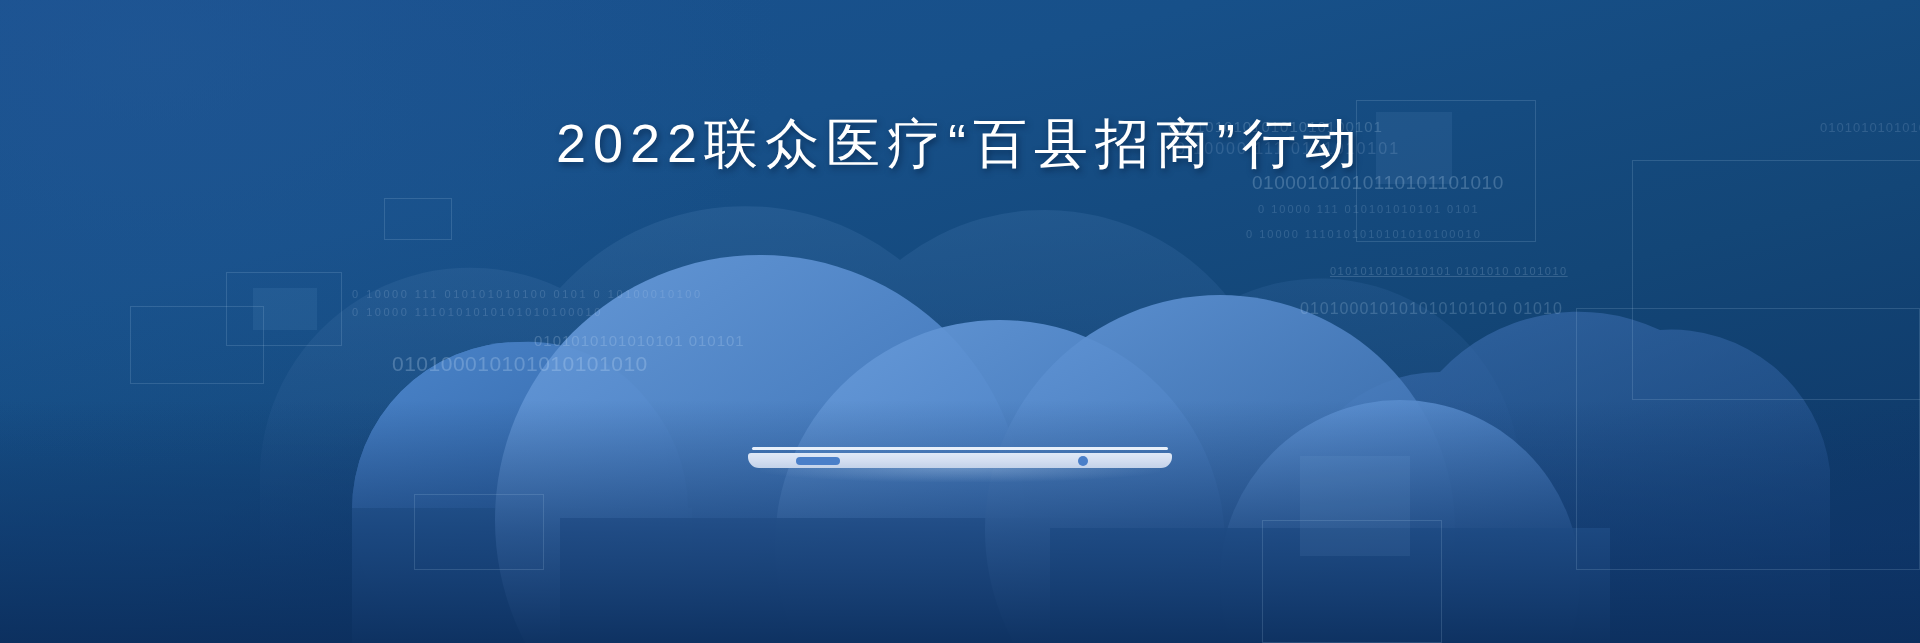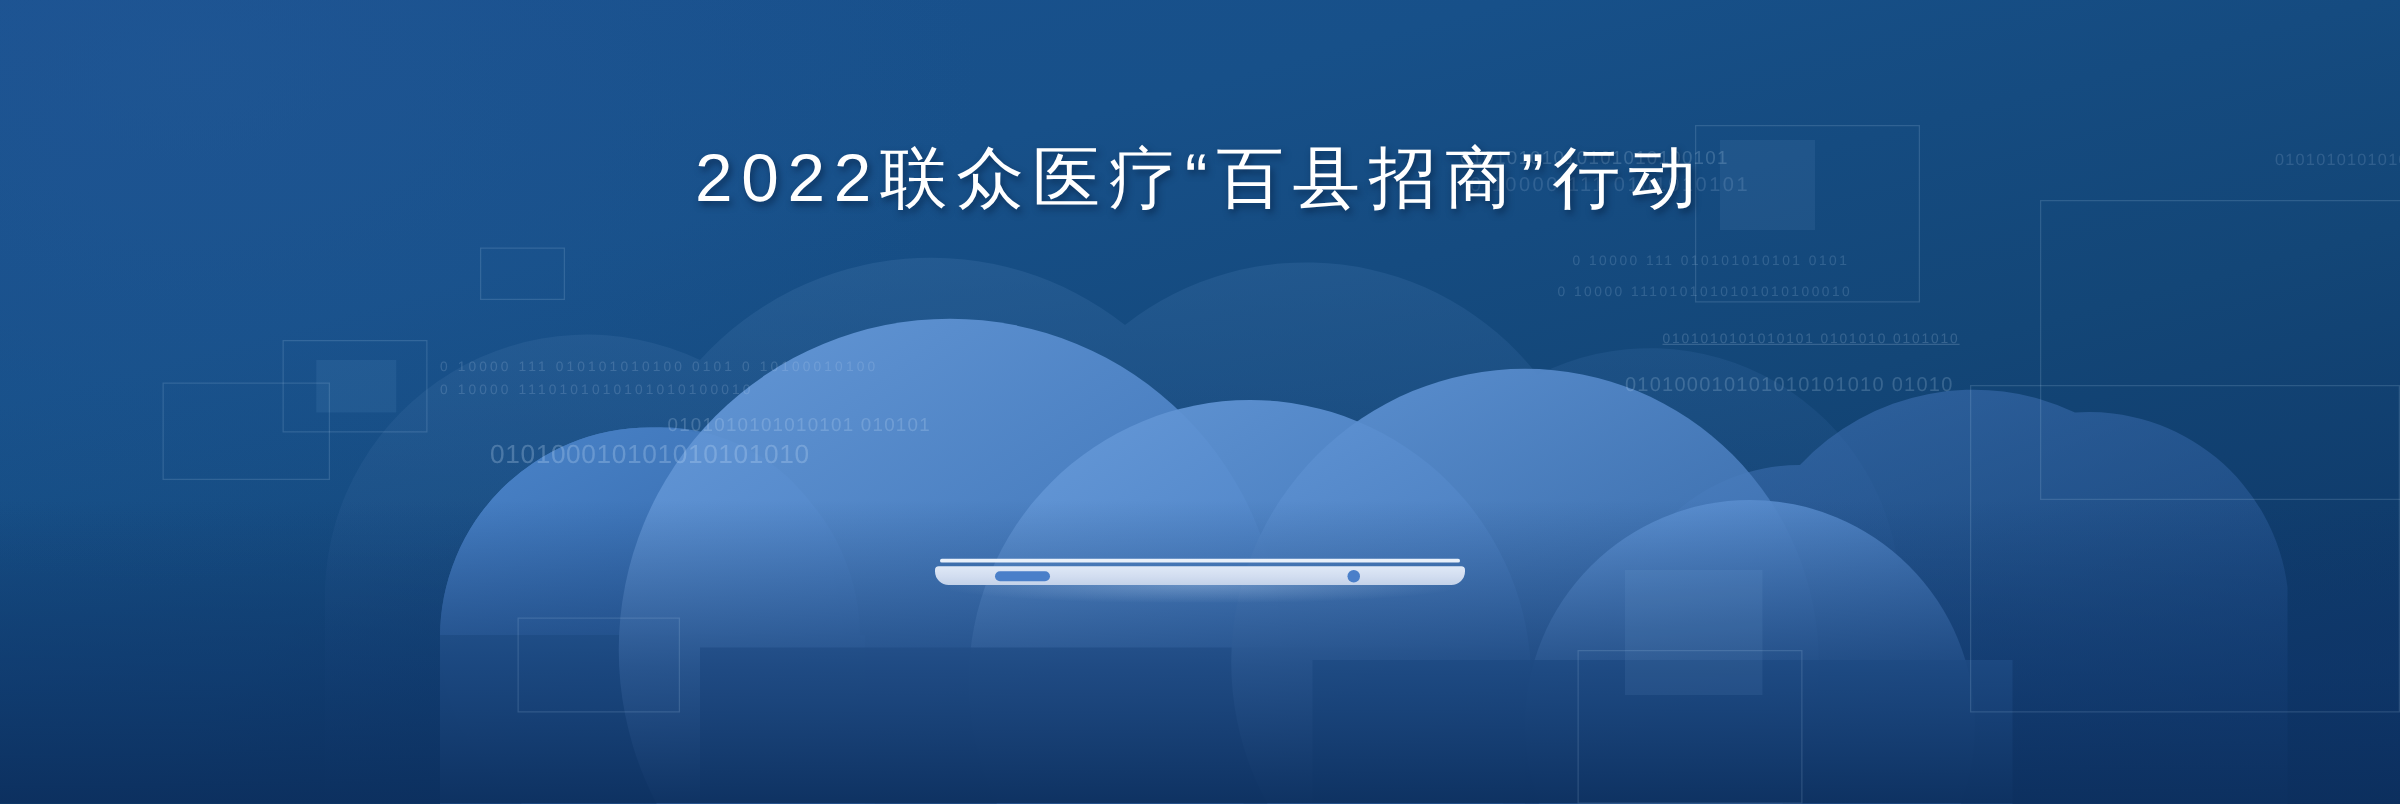--- a/index.html
+++ b/index.html
@@ -242,20 +242,21 @@
   <div class="deco-rect filled" style="left:1376px; top:112px; width:76px; height:72px;"></div>
   <div class="deco-rect" style="left:1632px; top:160px; width:300px; height:240px;"></div>
   <div class="deco-rect" style="left:1576px; top:308px; width:344px; height:262px;"></div>
   <div class="deco-rect filled" style="left:1300px; top:456px; width:110px; height:100px;"></div>
   <div class="deco-rect" style="left:1262px; top:520px; width:180px; height:123px;"></div>
 
   <div class="binary b2">0 10000 111      010101010100    0101     0 10100010100</div>
   <div class="binary b3">0 10000 1110101010101010100010</div>
   <div class="binary b4">0101010101010101  010101</div>
   <div class="binary b5">010100010101010101010</div>
+  <div class="binary b6">01000101010110101101010</div>
   <div class="binary b7">0 10000 111      010101010101   0101</div>
   <div class="binary b8">0 10000 1110101010101010100010</div>
   <div class="binary b9">0101010101010101  0101010  0101010</div>
   <div class="binary b10">010100010101010101010    01010</div>
   <div class="binary b11">01010101010101010100101</div>
   <div class="binary b12">0 10000 111    0101010101</div>
   <div class="binary b13">01010101010101 01010</div>
 
   <div class="laptop">
     <div class="laptop-lid-line"></div>

